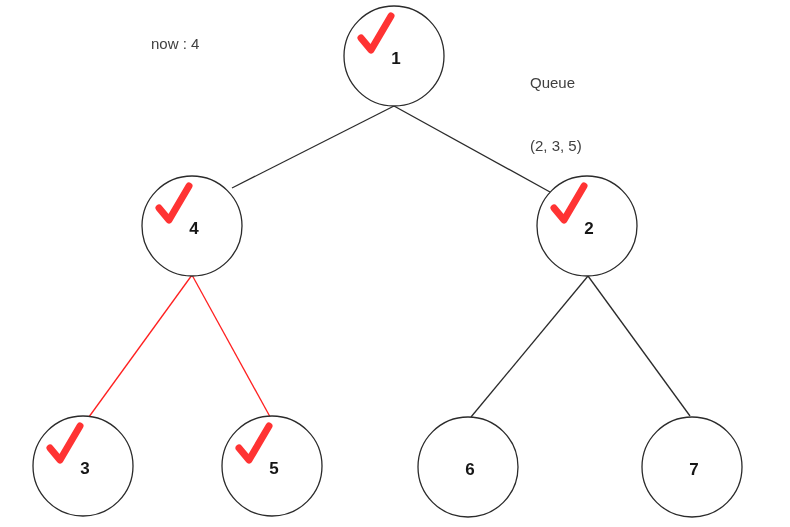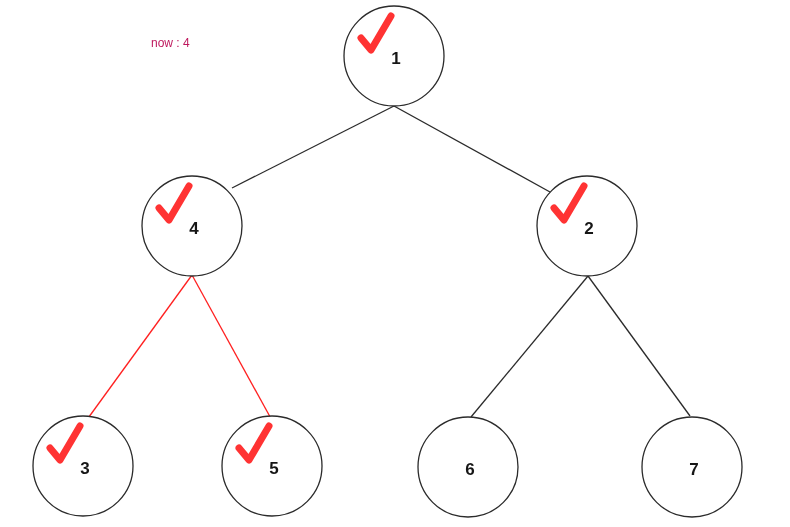--- a/index.html
+++ b/index.html
@@ -49,22 +49,22 @@
   .edge-black { stroke: #2b2b2b; }
   .check-mark {
     fill: none;
     stroke-width: 7;
     stroke-linecap: round;
     stroke-linejoin: round;
   }
   .annot-text {
     position: absolute;
     font-family: "Liberation Sans", sans-serif;
-    font-size: 12px;
-    color: #be185d;
+    font-size: 15px;
+    color: #404040;
     white-space: pre;
     line-height: 21px;
   }
   #now-label { left: 151px; top: 33px; }
   #queue-block { left: 530px; top: 30px; }
   #queue-block div { white-space: pre; }
 </style>
 </head>
 <body>
 
@@ -111,14 +111,18 @@
         </g>
         <g>
           <circle cx="692" cy="467" r="50" class="node-circle"></circle>
           <text x="694" y="471" class="node-label">7</text>
         </g>
       </g>
   </svg>
 
   <div class="annot-text" id="now-label">now : 4</div>
 
+  <div class="annot-text" id="queue-block">
+    <div>Queue</div>
+    <div>(2, 3, 5)</div>
+  </div>
 
 </div>
 
 </body></html>

